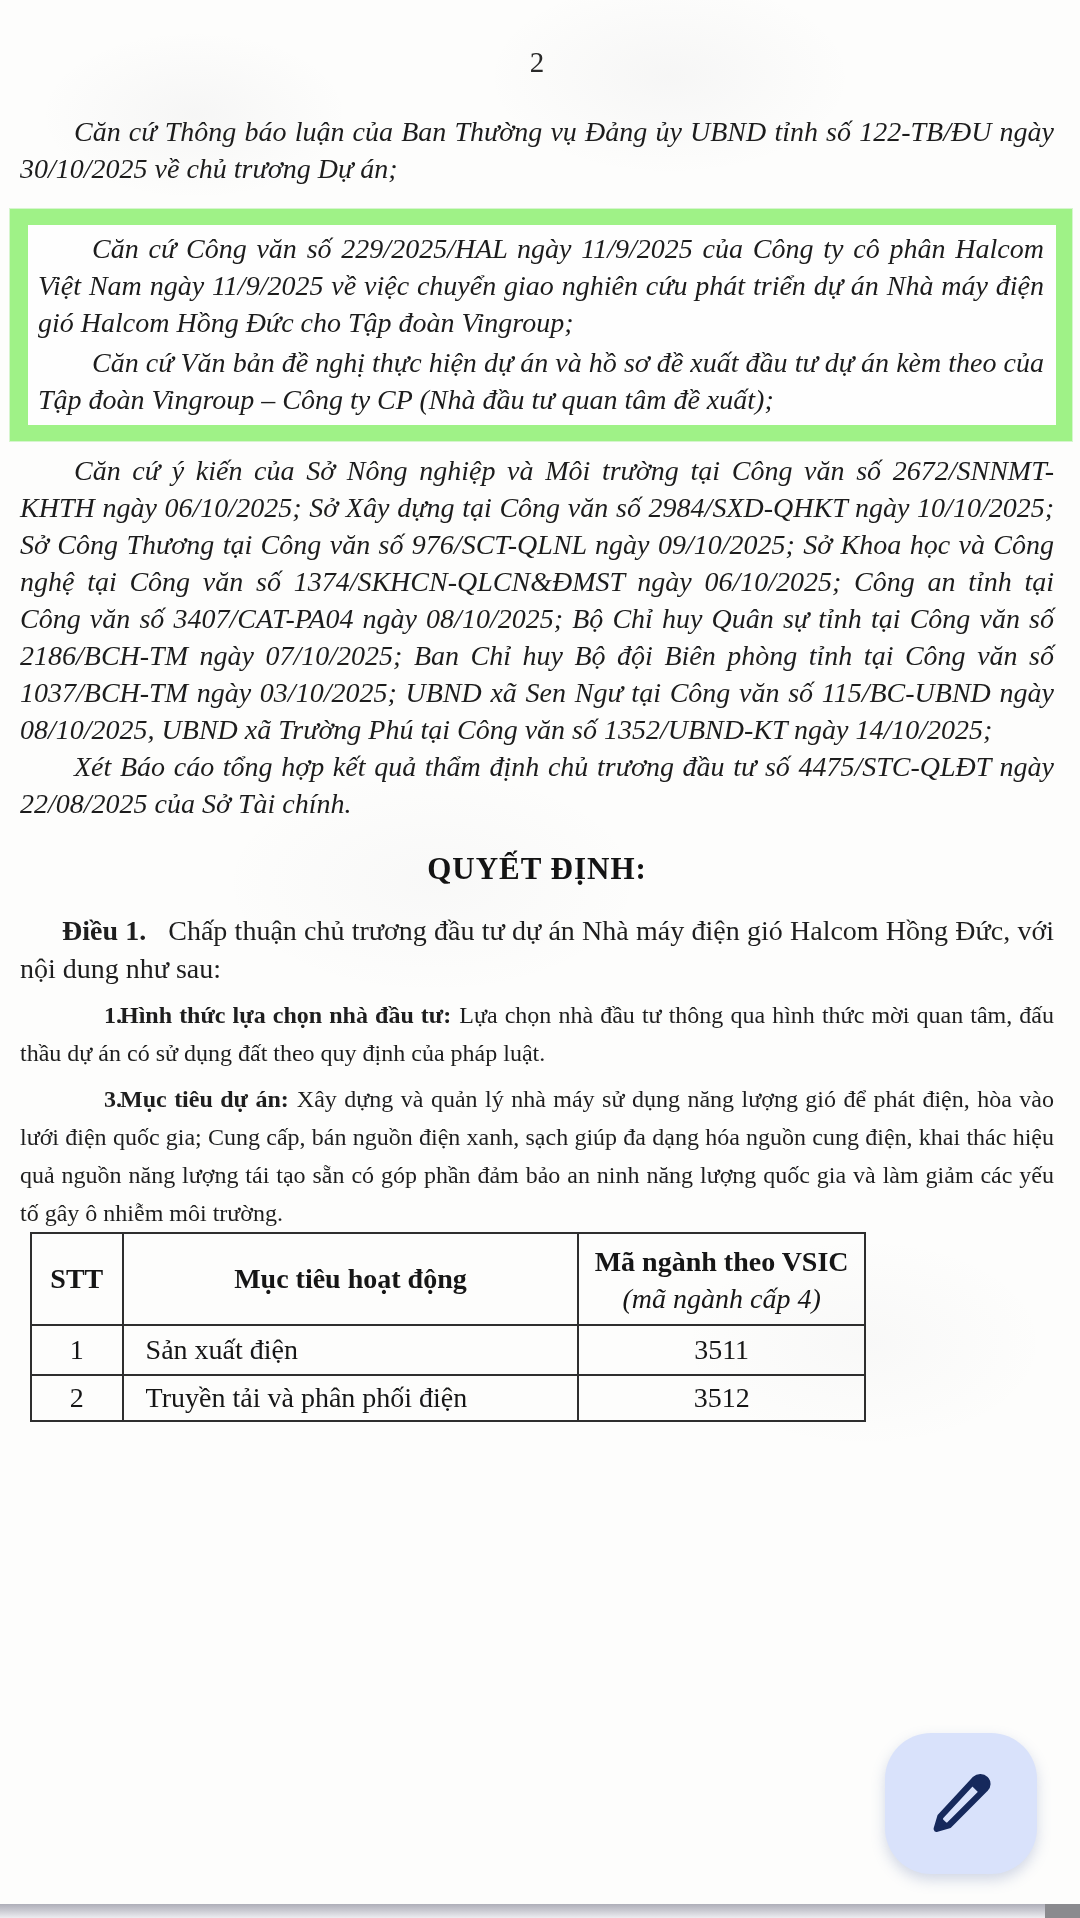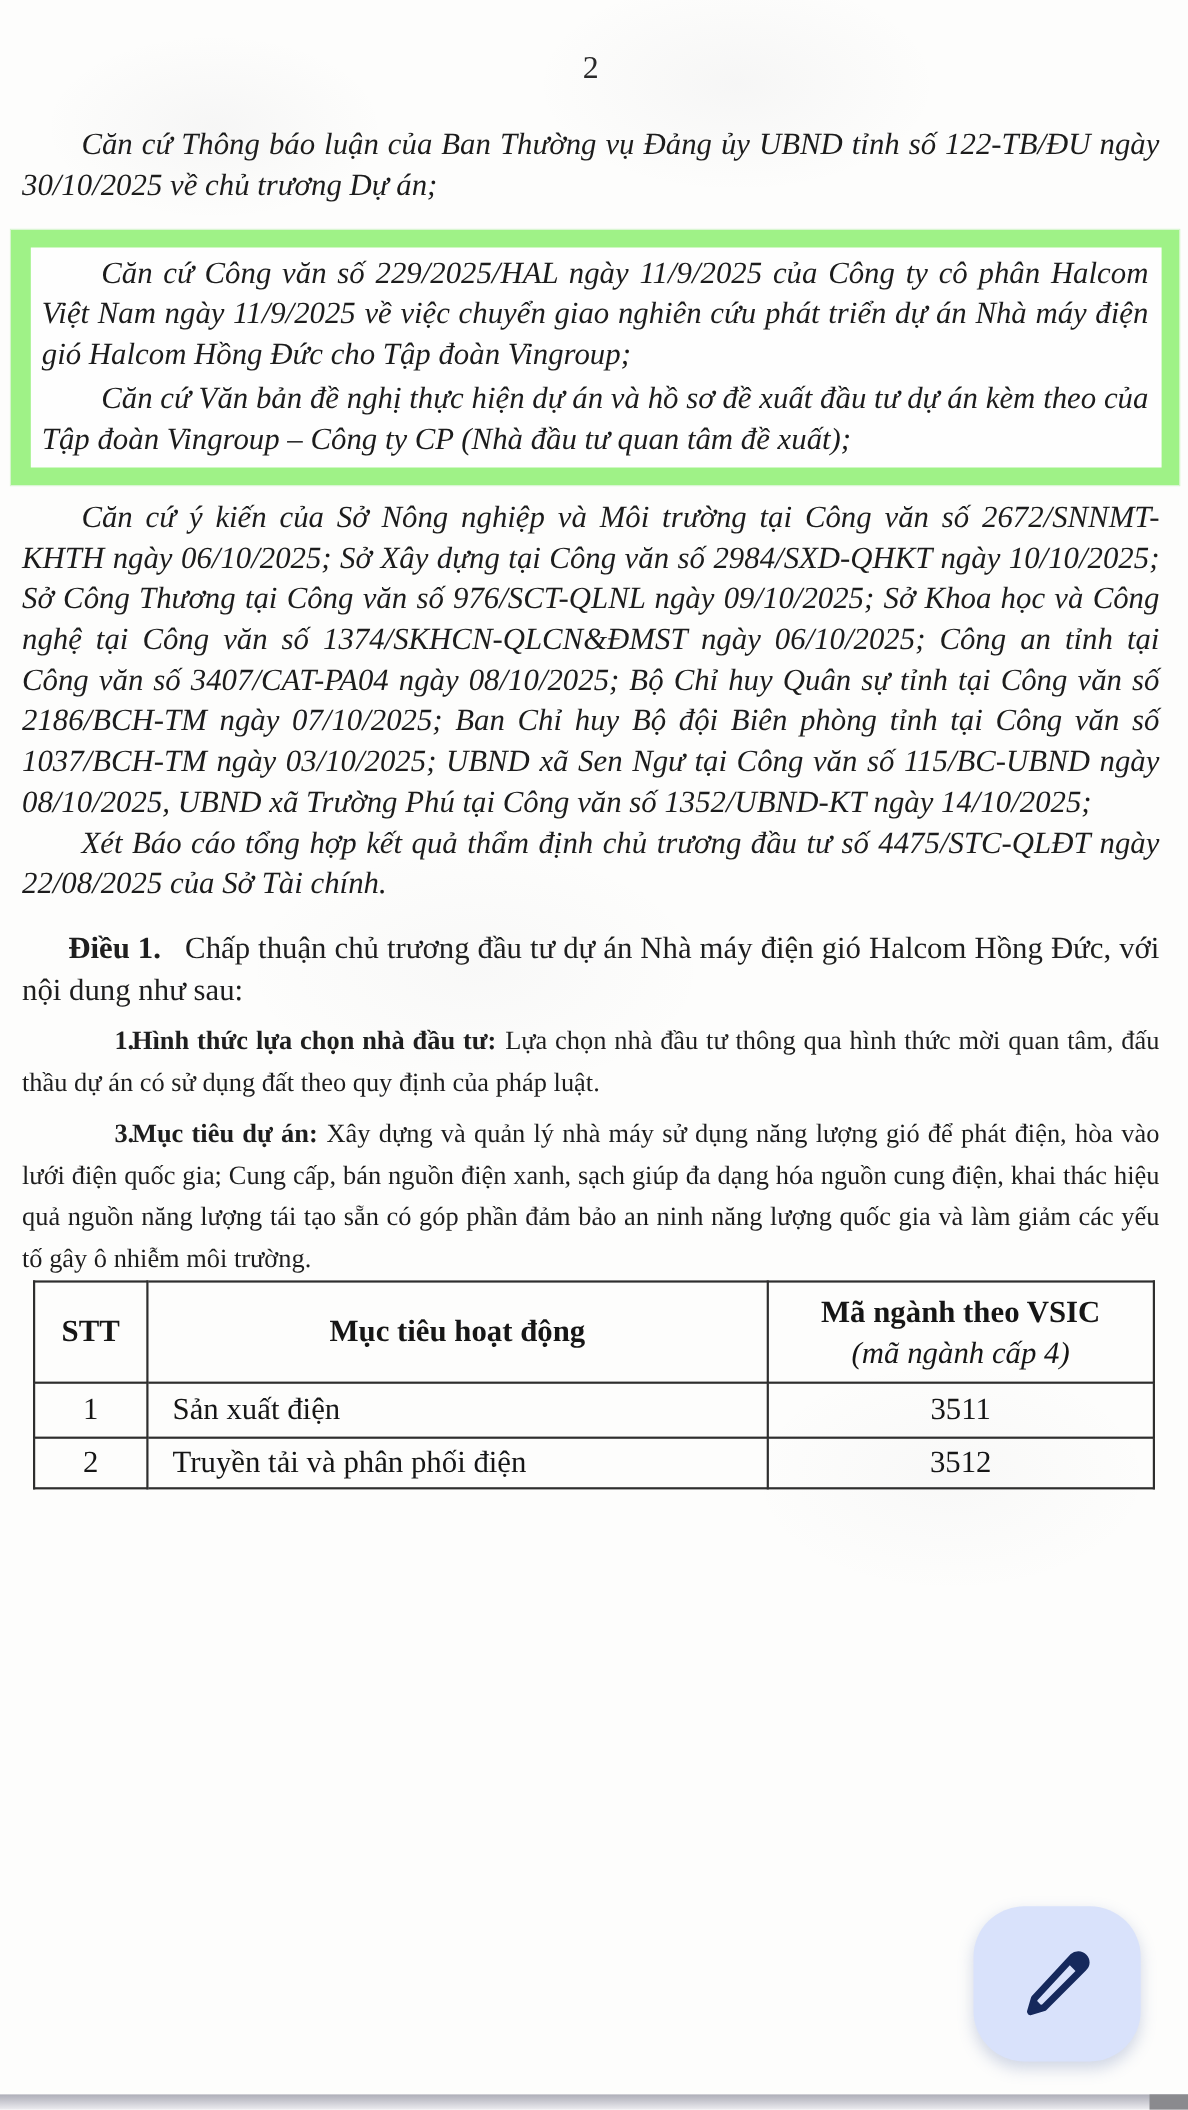--- a/index.html
+++ b/index.html
@@ -40,21 +40,21 @@
   .h-quyet { margin-top:26px; text-align:center; font-size:31px; line-height:42px; font-weight:bold; letter-spacing:1px; color:#141414; }
 
   .art { margin-top:22px; font-size:28px; line-height:38px; text-align:justify; text-indent:42px; }
   .art b { margin-right:22px; }
 
   p.item { margin-top:8px; font-size:24px; line-height:38px; text-align:justify; text-indent:42px; }
   p.item .num { display:inline-block; width:58px; font-weight:bold; font-style:normal; }
   p.item .lbl { font-weight:bold; margin-right:8px; }
   .item1 { margin-top:14px; }
 
-  table.vsic { margin-left:10px; width:1020px; border-collapse:collapse; font-size:28px; color:#161616; }
+  table.vsic { margin-left:10px; width:836px; border-collapse:collapse; font-size:28px; color:#161616; }
   table.vsic th, table.vsic td { border:2.6px solid #2e2e2e; }
   table.vsic th { font-weight:bold; vertical-align:middle; }
   .col-stt  { width:103px; text-align:center; }
   .col-muc  { width:565px; }
   .col-ma   { width:352px; text-align:center; }
   th.col-muc { text-align:center; }
   td.col-muc { text-align:left; padding-left:22px; }
   tr.hdr { height:92px; }
   tr.r1 { height:50px; } tr.r2 { height:46px; }
   .sub-it { font-style:italic; font-weight:normal; display:block; line-height:36px; }
@@ -89,20 +89,21 @@
 
     <div class="hl-box">
       <p class="doc it">Căn cứ Công văn số 229/2025/HAL ngày 11/9/2025 của Công ty cô phân Halcom Việt Nam ngày 11/9/2025 về việc chuyển giao nghiên cứu phát triển dự án Nhà máy điện gió Halcom Hồng Đức cho Tập đoàn Vingroup;</p>
       <p class="doc it">Căn cứ Văn bản đề nghị thực hiện dự án và hồ sơ đề xuất đầu tư dự án kèm theo của Tập đoàn Vingroup – Công ty CP (Nhà đầu tư quan tâm đề xuất);</p>
     </div>
 
     <p class="doc it p4">Căn cứ ý kiến của Sở Nông nghiệp và Môi trường tại Công văn số 2672/SNNMT-KHTH ngày 06/10/2025; Sở Xây dựng tại Công văn số 2984/SXD-QHKT ngày 10/10/2025; Sở Công Thương tại Công văn số 976/SCT-QLNL ngày 09/10/2025; Sở Khoa học và Công nghệ tại Công văn số 1374/SKHCN-QLCN&amp;ĐMST ngày 06/10/2025; Công an tỉnh tại Công văn số 3407/CAT-PA04 ngày 08/10/2025; Bộ Chỉ huy Quân sự tỉnh tại Công văn số 2186/BCH-TM ngày 07/10/2025; Ban Chỉ huy Bộ đội Biên phòng tỉnh tại Công văn số 1037/BCH-TM ngày 03/10/2025; UBND xã Sen Ngư tại Công văn số 115/BC-UBND ngày 08/10/2025, UBND xã Trường Phú tại Công văn số 1352/UBND-KT ngày 14/10/2025;</p>
 
     <p class="doc it">Xét Báo cáo tổng hợp kết quả thẩm định chủ trương đầu tư số 4475/STC-QLĐT ngày 22/08/2025 của Sở Tài chính.</p>
 
+    <div class="h-quyet">QUYẾT ĐỊNH:</div>
 
     <p class="art"><b>Điều 1.</b><span>Chấp thuận chủ trương đầu tư dự án Nhà máy điện gió Halcom Hồng Đức, với nội dung như sau:</span></p>
 
     <p class="item item1"><span class="num">1.</span><span class="lbl">Hình thức lựa chọn nhà đầu tư:</span><span>Lựa chọn nhà đầu tư thông qua hình thức mời quan tâm, đấu thầu dự án có sử dụng đất theo quy định của pháp luật.</span></p>
 
 
     <p class="item"><span class="num">3.</span><span class="lbl">Mục tiêu dự án:</span><span>Xây dựng và quản lý nhà máy sử dụng năng lượng gió để phát điện, hòa vào lưới điện quốc gia; Cung cấp, bán nguồn điện xanh, sạch giúp đa dạng hóa nguồn cung điện, khai thác hiệu quả nguồn năng lượng tái tạo sẵn có góp phần đảm bảo an ninh năng lượng quốc gia và làm giảm các yếu tố gây ô nhiễm môi trường.</span></p>
 
     <table class="vsic">
       <tbody>

